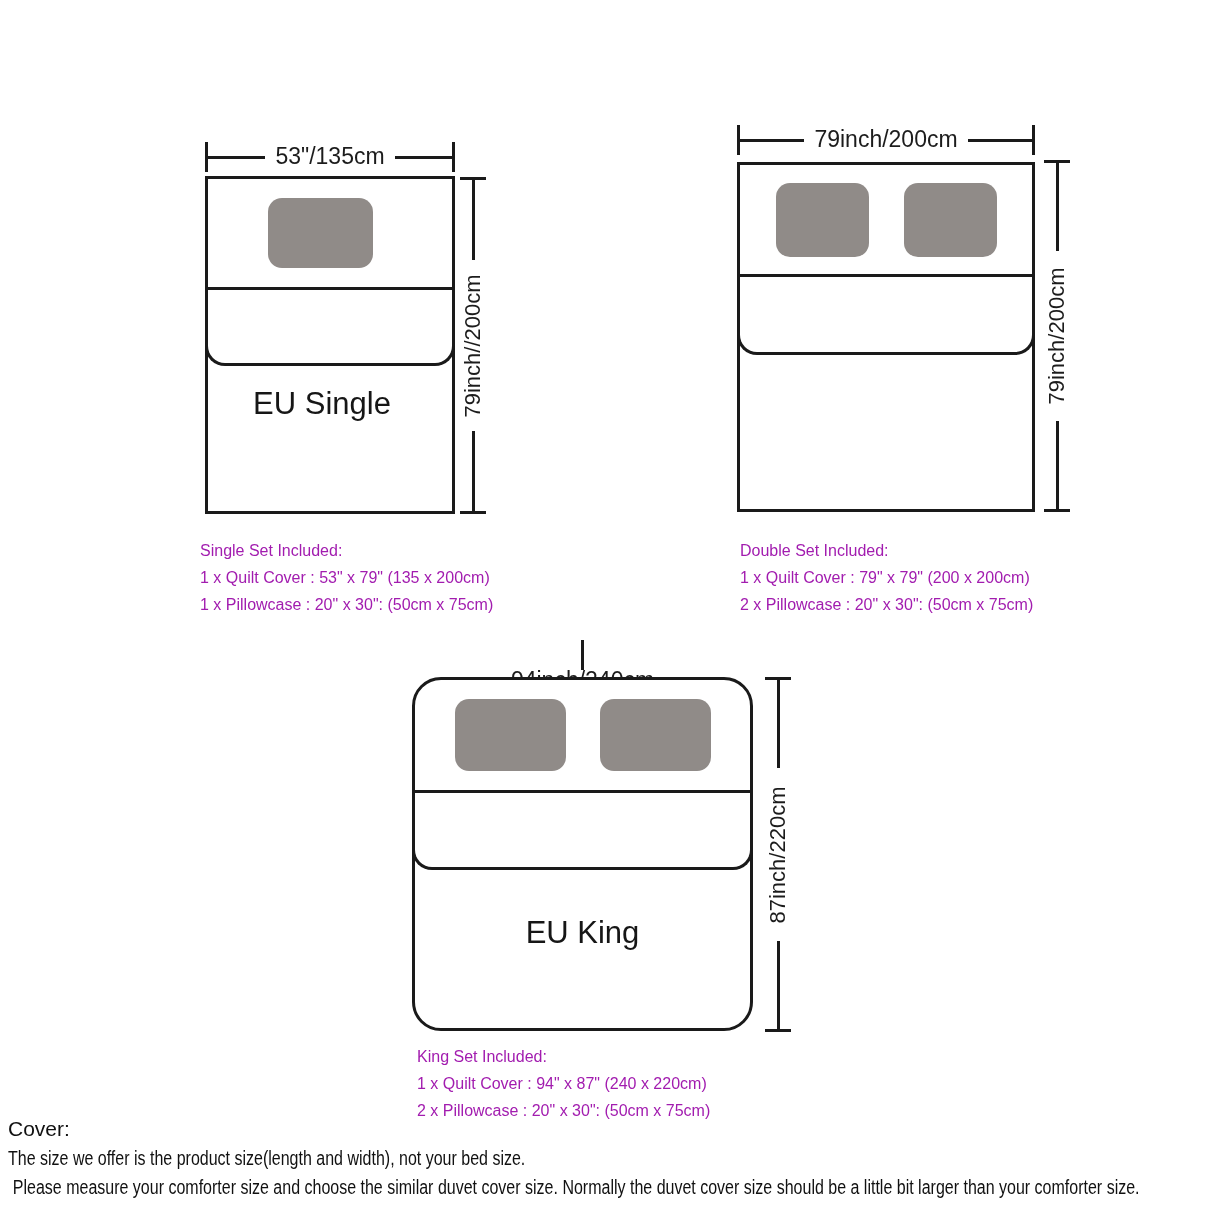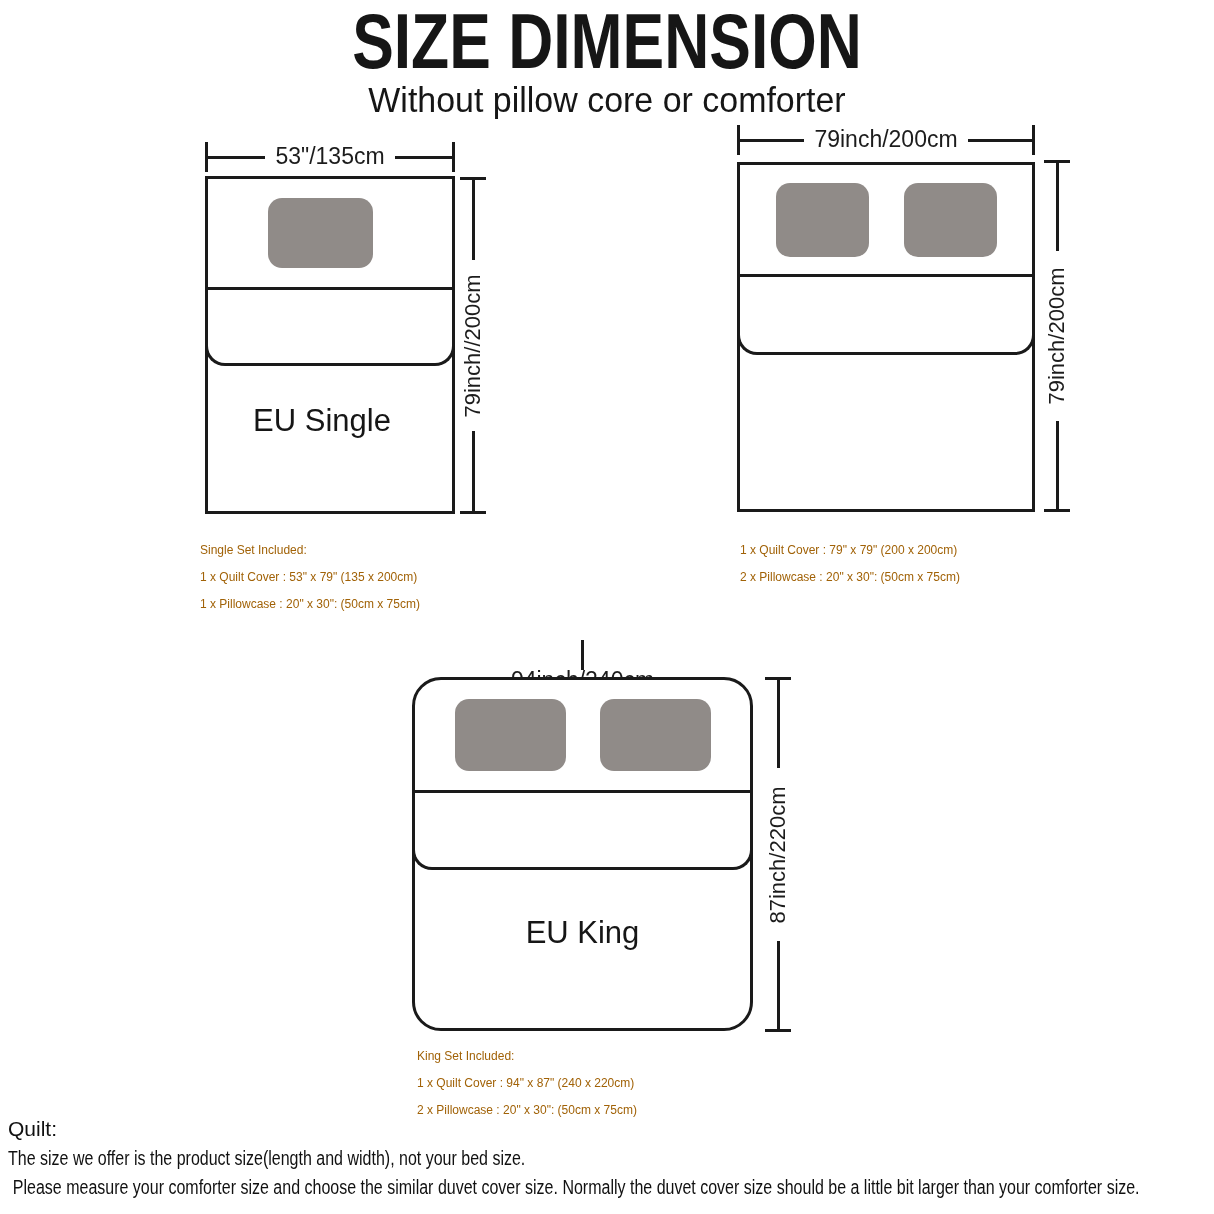--- a/index.html
+++ b/index.html
@@ -38,52 +38,48 @@
   .vcap.bot{bottom:0;}
   .vseg{position:absolute;left:50%;width:3px;margin-left:-1.5px;background:#1a1a1a;}
   .vseg.top{top:3px;}
   .vseg.bot{bottom:3px;}
   .vlabel{
     position:absolute;top:50%;left:50%;transform:translate(-50%,-50%) rotate(-90deg);
     font-size:22px;white-space:nowrap;line-height:1;
   }
 
   
-  .set-block{position:absolute;font-size:12px;line-height:27px;white-space:nowrap;color:#a16207;}
+  .set-block{position:absolute;font-size:16px;line-height:27px;white-space:nowrap;color:#a21caf;}
   .set-title{font-weight:400;}
 
   
   .note-block{position:absolute;color:#111;}
   .note-title{font-size:21px;line-height:30px;}
   .note-line{font-size:20px;line-height:29px;white-space:nowrap;transform:scaleX(0.80);transform-origin:0 50%;}
 </style>
 </head>
 <body>
 
 <div class="canvas">
 
-  <div class="header">
-    <h1 class="title">SIZE DIMENSION</h1>
-    <div class="subtitle">Without pillow core or comforter</div>
-  </div>
 
   <div class="hdim" style="left:205px;top:142px;width:250px;">
     <span class="hcap"></span>
     <span class="hline"></span>
     <span class="hlabel">53"/135cm</span>
     <span class="hline"></span>
     <span class="hcap"></span>
   </div>
 
   <div class="bed" style="left:205px;top:176px;width:250px;height:338px;">
     <div class="bed-head" style="height:111px;">
       <span class="pillow" style="width:105px;height:70px;transform:translateX(-10px);"></span>
     </div>
     <div class="bed-flap" style="top:111px;height:76px;"></div>
-    <div class="bed-label" style="top:224px;transform:translateX(-8px);">EU Single</div>
+    <div class="bed-label" style="top:207px;transform:translateX(-8px);">EU Single</div>
   </div>
 
   <div class="vdim" style="left:458px;top:177px;height:337px;">
     <span class="vcap top"></span>
     <span class="vseg top" style="height:80px;"></span>
     <span class="vlabel">79inch//200cm</span>
     <span class="vseg bot" style="height:80px;"></span>
     <span class="vcap bot"></span>
   </div>
 
@@ -111,20 +107,21 @@
 
   <div class="vdim" style="left:1042px;top:160px;height:352px;">
     <span class="vcap top"></span>
     <span class="vseg top" style="height:88px;"></span>
     <span class="vlabel">79inch/200cm</span>
     <span class="vseg bot" style="height:88px;"></span>
     <span class="vcap bot"></span>
   </div>
 
   <div class="set-block" style="left:740px;top:537px;">
+    <div class="set-title">Double Set Included:</div>
     <div>1 x Quilt Cover : 79" x 79" (200 x 200cm)</div>
     <div>2 x Pillowcase : 20" x 30": (50cm x 75cm)</div>
   </div>
 
   <div class="hdim" style="left:412px;top:640px;width:341px;flex-direction:column;">
     <span class="hcap"></span>
     <span class="hline"></span>
     <span class="hlabel">94inch/240cm</span>
     <span class="hline"></span>
     <span class="hcap"></span>
@@ -147,18 +144,18 @@
     <span class="vcap bot"></span>
   </div>
 
   <div class="set-block" style="left:417px;top:1043px;">
     <div class="set-title">King Set Included:</div>
     <div>1 x Quilt Cover : 94" x 87" (240 x 220cm)</div>
     <div>2 x Pillowcase : 20" x 30": (50cm x 75cm)</div>
   </div>
 
   <div class="note-block" style="left:8px;top:1114px;right:0;">
-    <div class="note-title">Quilt:</div>
+    <div class="note-title">Cover:</div>
     <div class="note-line">The size we offer is the product size(length and width), not your bed size.</div>
     <div class="note-line" style="padding-left:6px;">Please measure your comforter size and choose the similar duvet cover size. Normally the duvet cover size should be a little bit larger than your comforter size.</div>
   </div>
 
 </div>
 
 </body></html>

